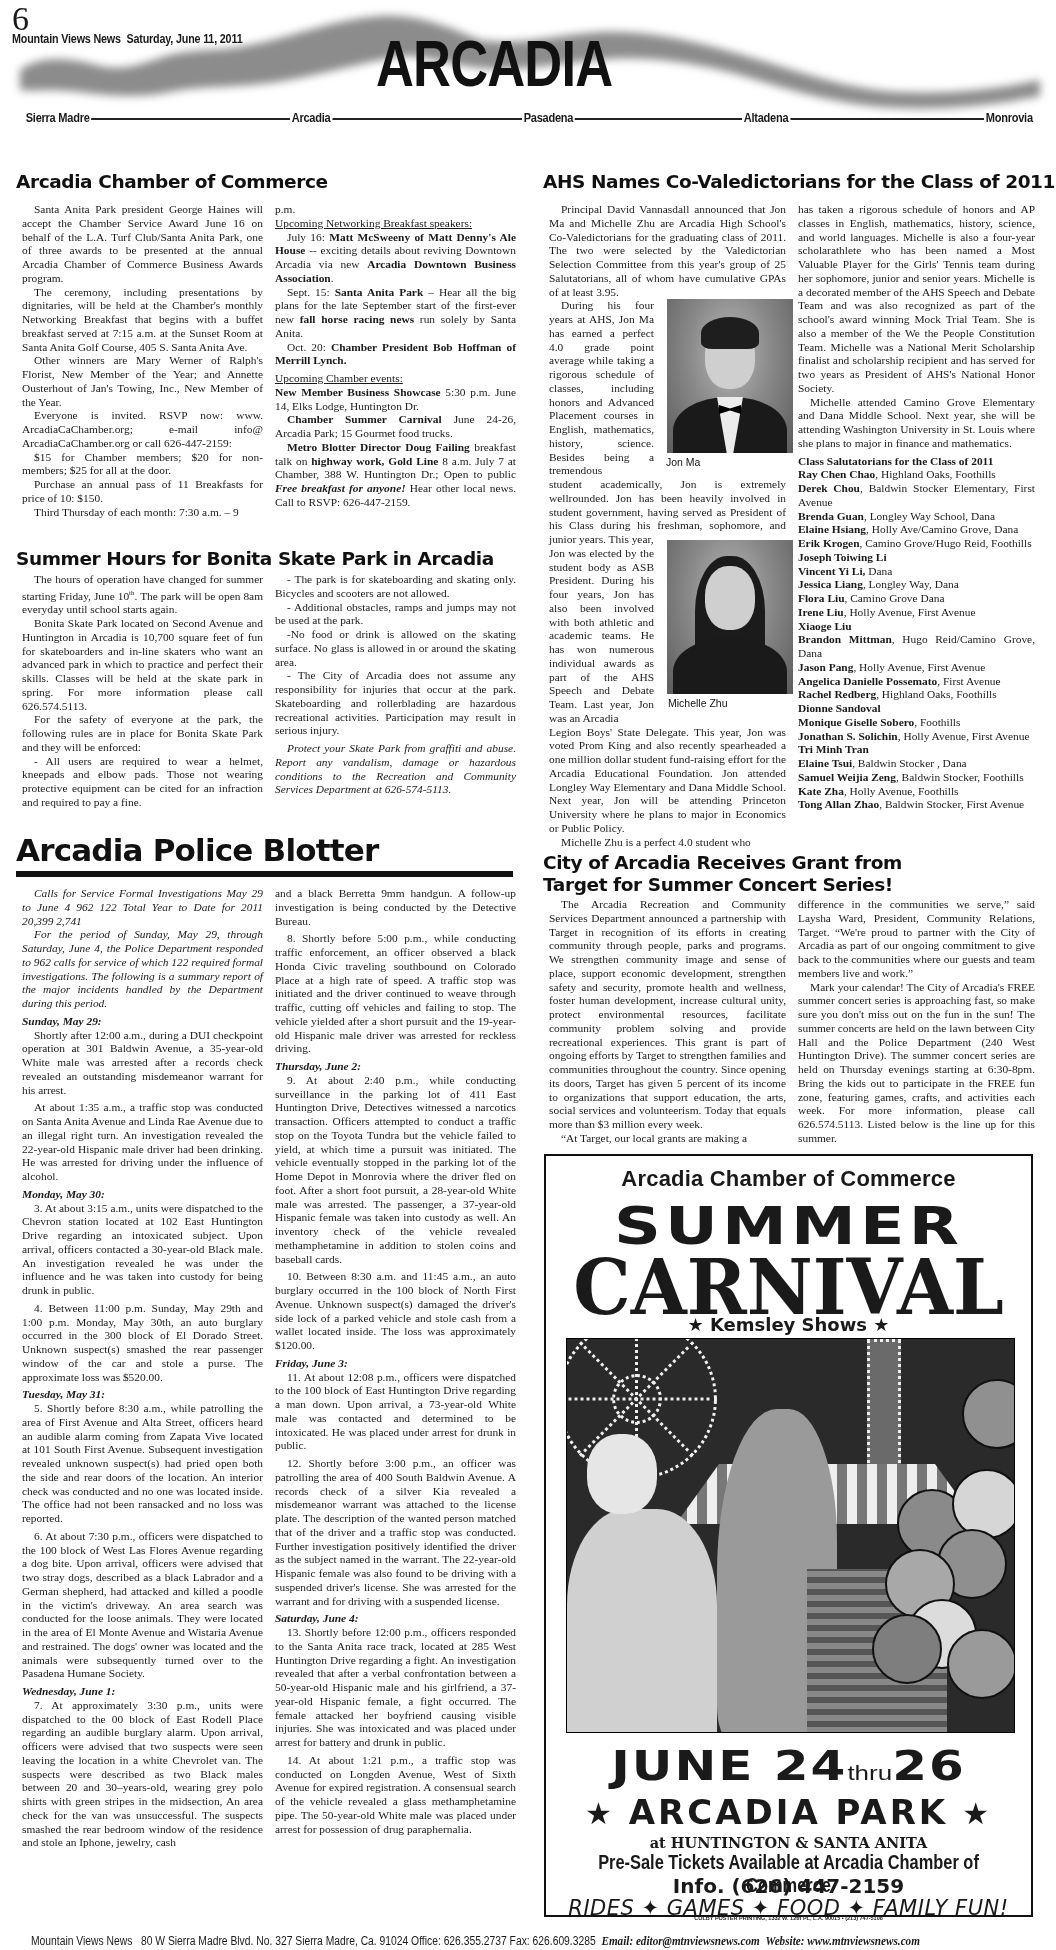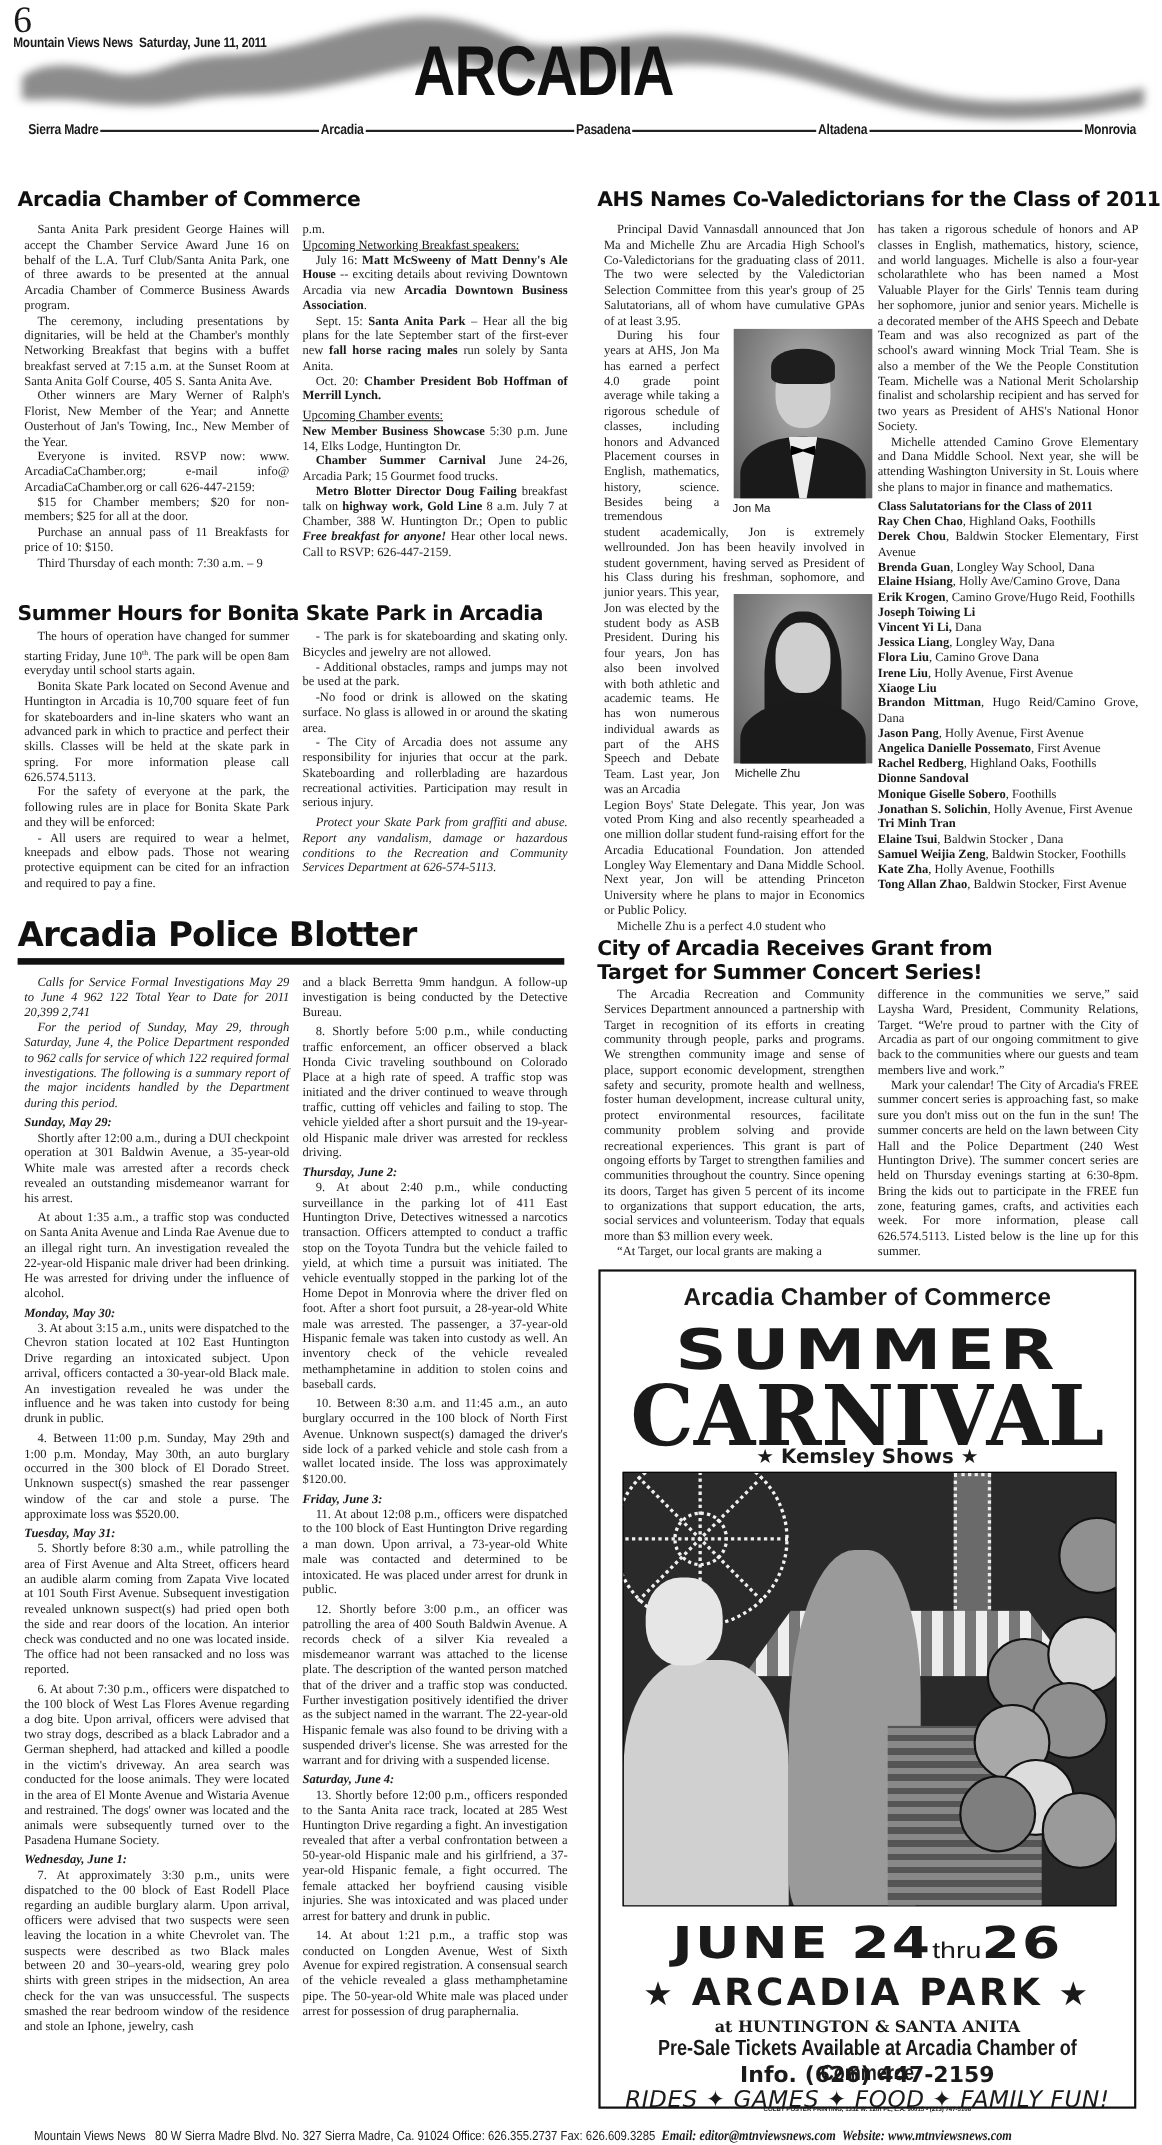--- a/index.html
+++ b/index.html
@@ -124,39 +124,39 @@
     <p>Other winners are Mary Werner of Ralph's Florist, New Member of the Year; and Annette Ousterhout of Jan's Towing, Inc., New Member of the Year.</p>
     <p>Everyone is invited. RSVP now: www. ArcadiaCaChamber.org; e-mail info@ ArcadiaCaChamber.org or call 626-447-2159:</p>
     <p>$15 for Chamber members; $20 for non-members; $25 for all at the door.</p>
     <p>Purchase an annual pass of 11 Breakfasts for price of 10: $150.</p>
     <p>Third Thursday of each month: 7:30 a.m. – 9</p>
   </div>
   <div class="col">
     <p class="no-indent">p.m.</p>
     <p class="no-indent ul">Upcoming Networking Breakfast speakers:</p>
     <p><span>July 16: </span><span class="b">Matt McSweeny of Matt Denny's Ale House</span><span> -- exciting details about reviving Downtown Arcadia via new </span><span class="b">Arcadia Downtown Business Association</span>.</p>
-    <p><span>Sept. 15: </span><span class="b">Santa Anita Park</span><span> – Hear all the big plans for the late September start of the first-ever new </span><span class="b">fall horse racing males</span><span> run solely by Santa Anita.</span></p>
+    <p><span>Sept. 15: </span><span class="b">Santa Anita Park</span><span> – Hear all the big plans for the late September start of the first-ever new </span><span class="b">fall horse racing news</span><span> run solely by Santa Anita.</span></p>
     <p><span>Oct. 20: </span><span class="b">Chamber President Bob Hoffman of Merrill Lynch.</span></p>
     <p class="no-indent ul gap">Upcoming Chamber events:</p>
     <p class="no-indent"><span class="b">New Member Business Showcase</span><span> 5:30 p.m. June 14, Elks Lodge, Huntington Dr.</span></p>
     <p><span class="b">Chamber Summer Carnival</span><span> June 24-26, Arcadia Park; 15 Gourmet food trucks.</span></p>
     <p><span class="b">Metro Blotter Director Doug Failing</span><span> breakfast talk on </span><span class="b">highway work, Gold Line</span><span> 8 a.m. July 7 at Chamber, 388 W. Huntington Dr.; Open to public </span><span class="b i">Free breakfast for anyone!</span><span> Hear other local news. Call to RSVP: 626-447-2159.</span></p>
   </div>
 </div>
 
 <div class="abs headline h-md" style="left:16px; top:548px;">Summer Hours for Bonita Skate Park in Arcadia</div>
 <div class="abs cols" style="left:22px; top:573px; width:494px;">
   <div class="col">
     <p><span>The hours of operation have changed for summer starting Friday, June 10</span><sup style="font-size:7px">th</sup><span>.  The park will be open 8am everyday until school starts again.</span></p>
     <p>Bonita Skate Park located on Second Avenue and Huntington in Arcadia is 10,700 square feet of fun for skateboarders and in-line skaters who want an advanced park in which to practice and perfect their skills.  Classes will be held at the skate park in spring.  For more information please call 626.574.5113.</p>
     <p>For the safety of everyone at the park, the following rules are in place for Bonita Skate Park and they will be enforced:</p>
     <p>- All users are required to wear a helmet, kneepads and elbow pads.  Those not wearing protective equipment can be cited for an infraction and required to pay a fine.</p>
   </div>
   <div class="col">
-    <p>- The park is for skateboarding and skating only. Bicycles and jewelry are not allowed.</p>
+    <p>- The park is for skateboarding and skating only. Bicycles and scooters are not allowed.</p>
     <p>- Additional obstacles, ramps and jumps may not be used at the park.</p>
     <p>-No food or drink is allowed on the skating surface.  No glass is allowed in or around the skating area.</p>
     <p>- The City of Arcadia does not assume any responsibility for injuries that occur at the park. Skateboarding and rollerblading are hazardous recreational activities.  Participation may result in serious injury.</p>
     <p class="i gap">Protect your Skate Park from graffiti and abuse. Report any vandalism, damage or hazardous conditions to the Recreation and Community Services Department at 626-574-5113.</p>
   </div>
 </div>
 
 <div class="abs headline h-md" style="left:543px; top:171px;">AHS Names Co-Valedictorians for the Class of 2011</div>
 
 <div class="abs photo" style="left:667px; top:299px;">

